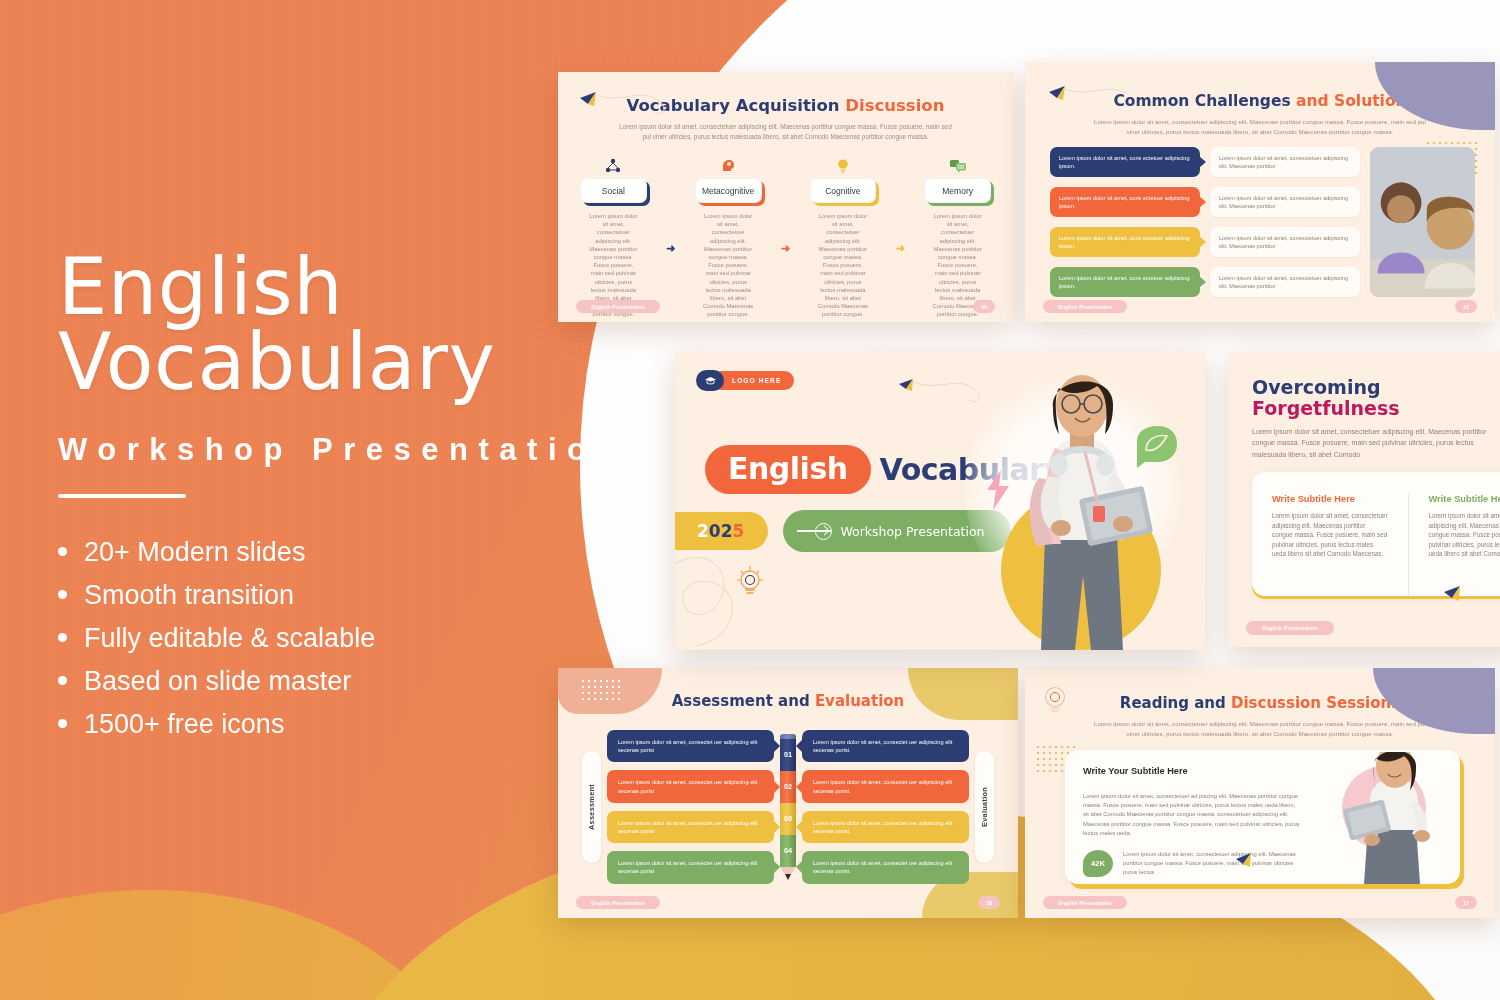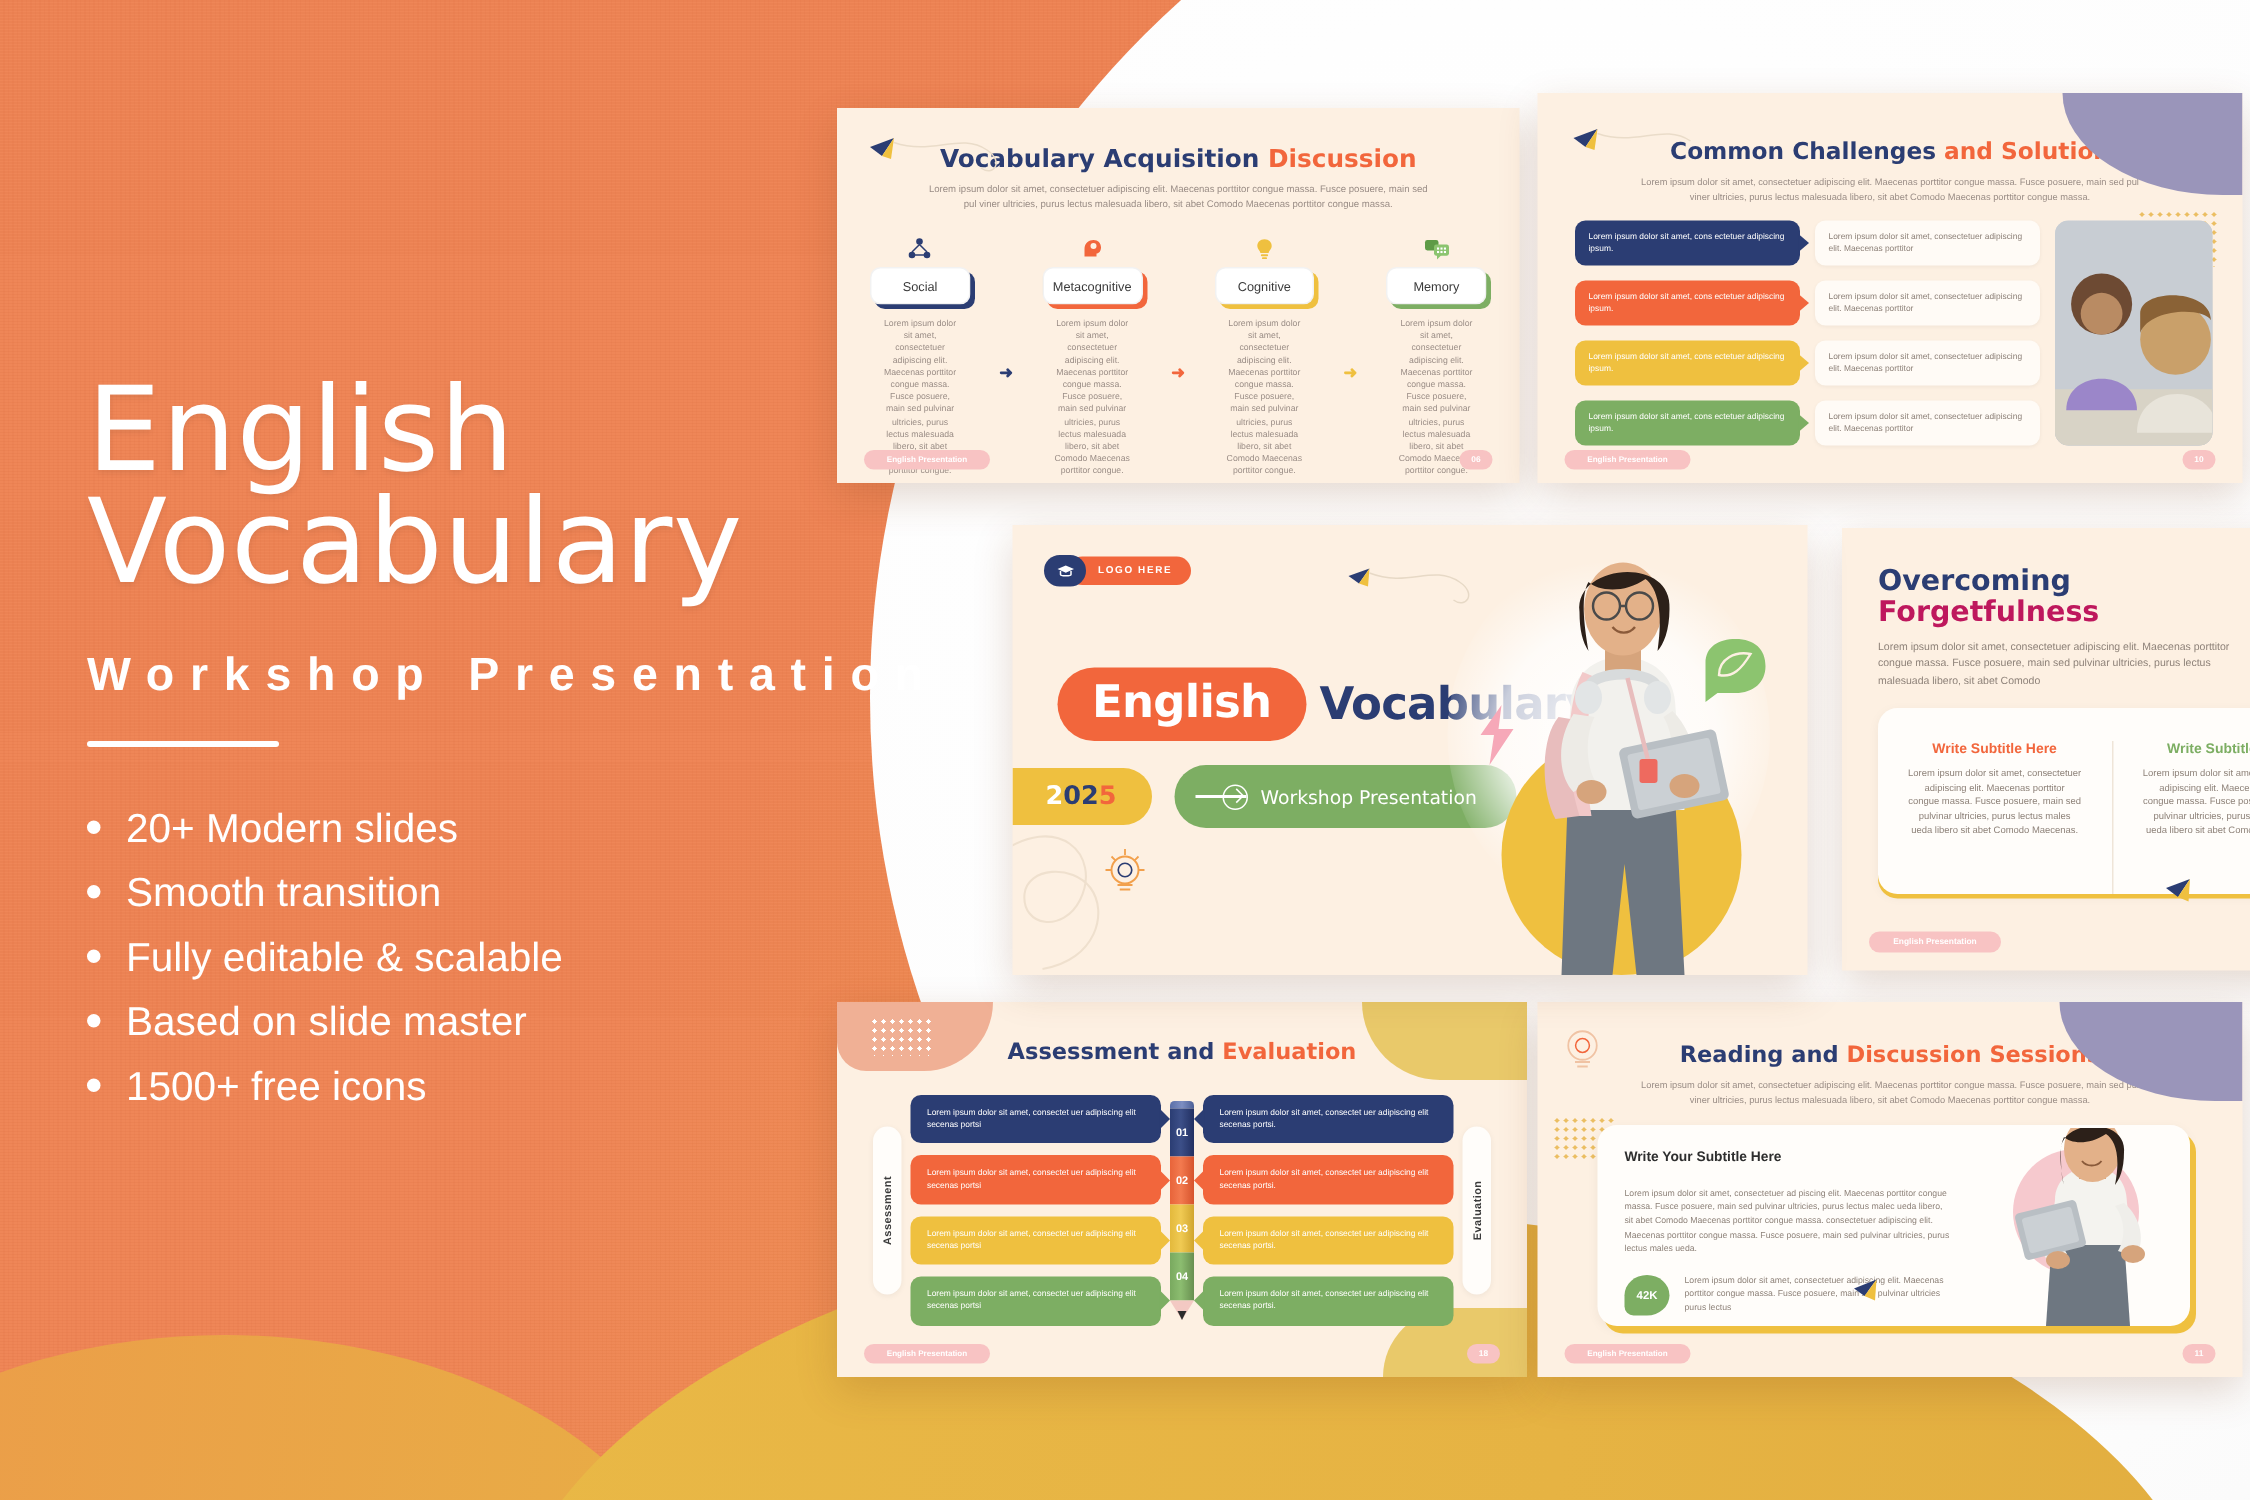--- a/index.html
+++ b/index.html
@@ -224,21 +224,21 @@
   #slide4 .sl-p{
     position:absolute; left:24px; top:74px; width:252px;
     font-size:7px; line-height:11.3px; color:#8e8279;
   }
   .ov-card{
     position:absolute; left:24px; top:120px; right:-6px; height:124px;
     background:#FFFDFA; border-radius:13px;
     box-shadow:0 3px 0 0 #EFC03F, 0 2px 8px rgba(0,0,0,.05);
     display:flex; padding:22px 0 0 0;
   }
-  .ov-col{ flex:1; padding:0 20px;text-align:center; }
+  .ov-col{ flex:1; padding:0 20px; }
   .ov-col + .ov-col{ border-left:1px solid #EFE5D8; }
   .ov-col h4{ font-size:9.3px; font-weight:700; margin-bottom:7px; }
   .ov-col p{ font-size:6.3px; line-height:9.6px; color:#8e8279; }
 
   
   #slide5{ left:558px; top:668px; width:460px; height:250px; }
   #slide5 .sl-title{ font-size:15px; margin-top:24px; }
   .as-wrap{ position:absolute; left:24px; right:24px; top:62px; display:flex; align-items:center; gap:6px; }
   .as-sidelabel{
     width:19px; height:112px; background:#FFFDFA; border-radius:10px;

